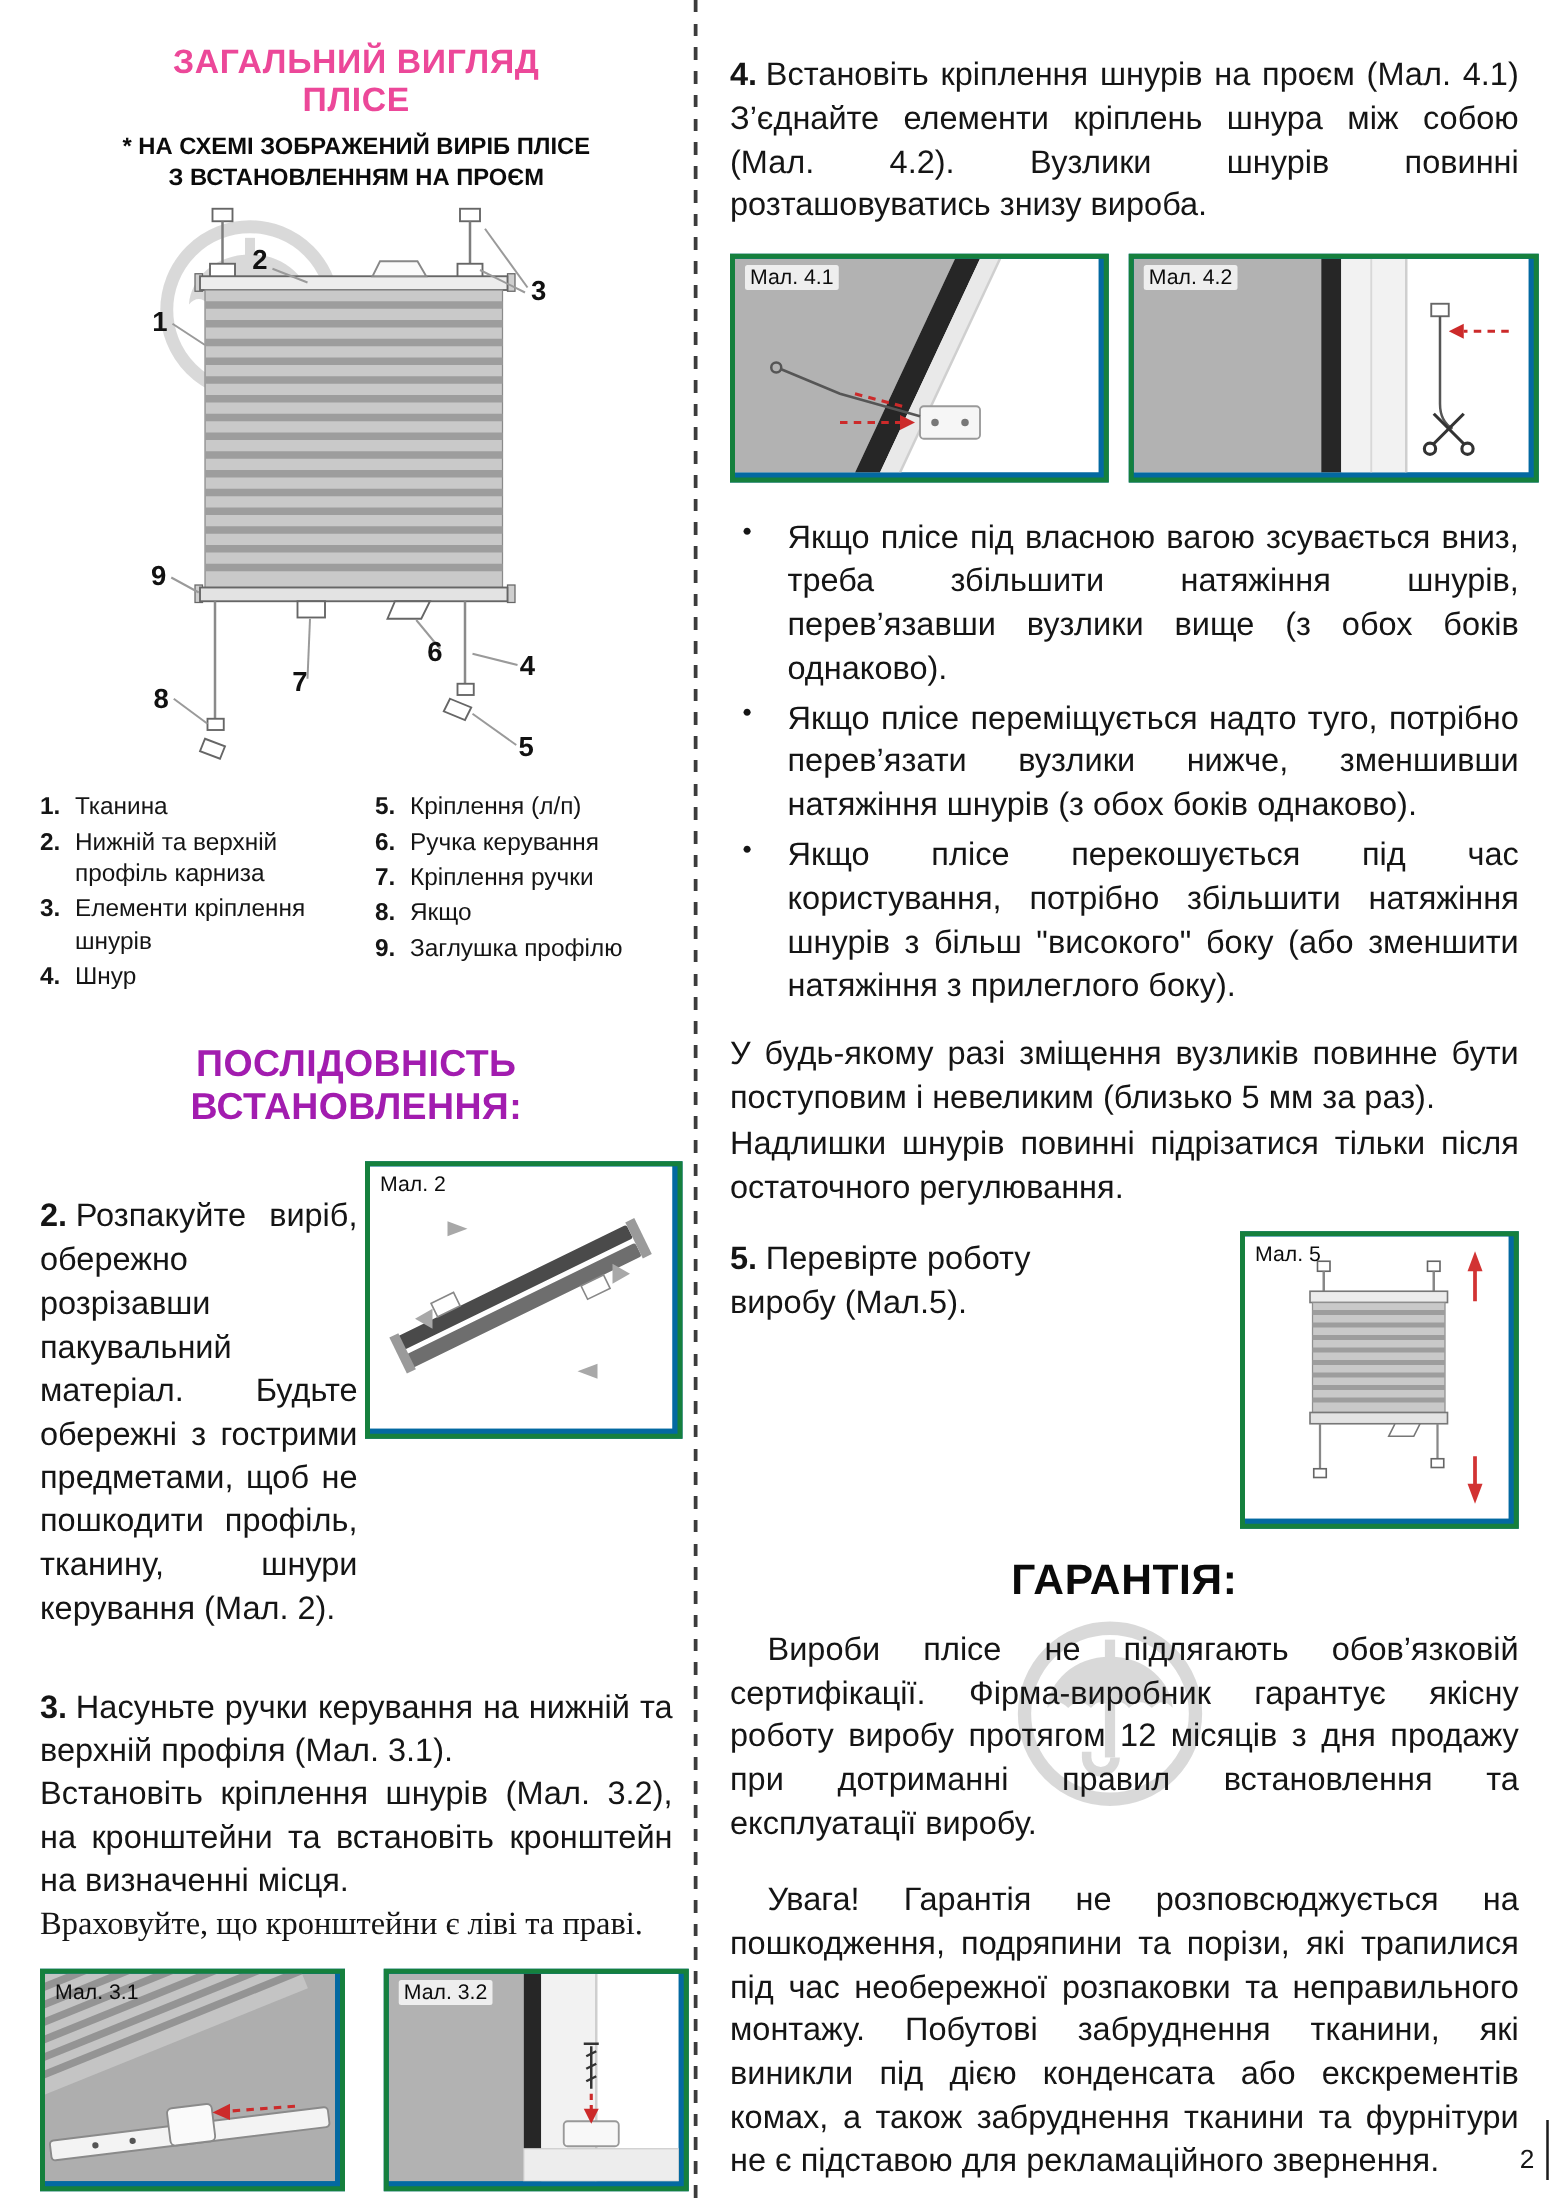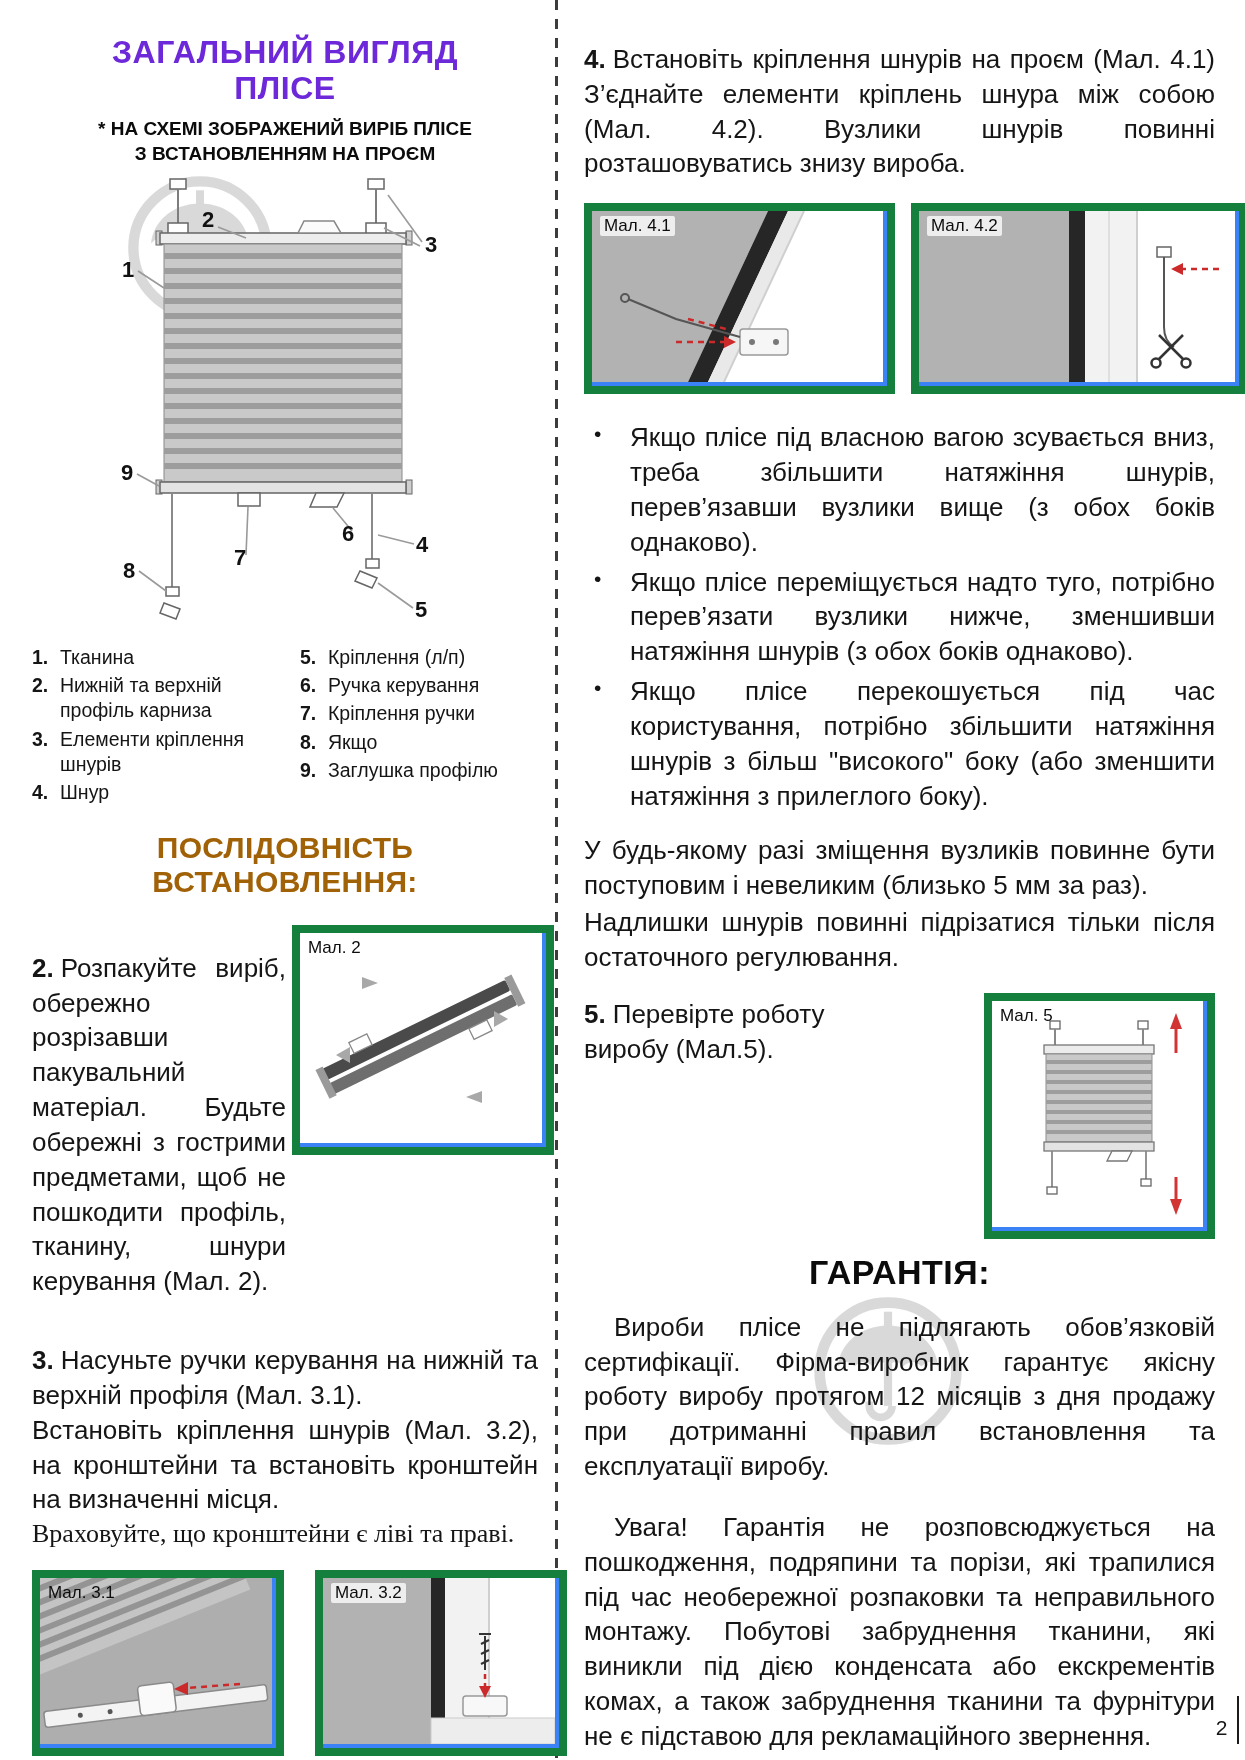--- a/index.html
+++ b/index.html
@@ -7,38 +7,38 @@
   .page{position:relative;width:1245px;height:1760px;overflow:hidden;background:#fff;}
   .divider{position:absolute;left:555px;top:0;width:3px;height:1760px;
            background:repeating-linear-gradient(to bottom,#3c3c3c 0 10px,transparent 10px 19px);}
   .watermark{position:absolute;z-index:0;opacity:.5;}
   .wm1{left:126px;top:162px;width:148px;height:172px;}
   .wm2{left:812px;top:1282px;width:152px;height:178px;}
   .col{position:absolute;z-index:1;}
   .left-col{left:32px;top:34px;width:506px;}
   .right-col{left:584px;top:42px;width:631px;}
 
-  .main-title{font-size:32px;font-weight:800;line-height:1.13;text-align:center;letter-spacing:.5px;color:#6d28d9;}
+  .main-title{font-size:27px;font-weight:800;line-height:1.13;text-align:center;letter-spacing:.5px;color:#ec4899;}
   .subtitle{margin-top:11px;font-size:19px;font-weight:700;line-height:1.3;text-align:center;color:#0b0b0b;}
   .diagram{display:block;width:506px;height:470px;margin-top:4px;}
   .callout{font-family:"Liberation Sans",sans-serif;font-size:22px;font-weight:700;fill:#111;text-anchor:middle;}
 
   .legend{display:flex;margin-top:4px;font-size:19.5px;line-height:1.3;}
   .legend .c1{width:268px;}
   .legend .c2{width:238px;}
   .legend-item{display:flex;margin-bottom:3px;}
   .legend-item .ln{font-weight:700;flex:none;width:28px;}
 
-  .section-title{margin-top:22px;font-size:30px;font-weight:800;text-align:center;letter-spacing:.3px;color:#a16207;}
+  .section-title{margin-top:38px;font-size:30px;font-weight:800;text-align:center;letter-spacing:.3px;color:#a21caf;}
   .body-text{font-size:26px;line-height:1.34;text-align:justify;}
   .lead{font-weight:700;margin-right:7px;}
 
   .step2-row{display:flex;margin-top:26px;align-items:flex-start;}
   .step2-text{width:254px;flex:none;}
-  .fig{position:relative;border:8px solid #15803d;background:#3b82f6;flex:none;overflow:hidden;}
+  .fig{position:relative;border:4px solid #15803d;background:#0369a1;flex:none;overflow:hidden;}
   .fig svg{display:block;}
   .fig-label{position:absolute;top:5px;left:8px;font-size:17px;color:#0c0c0c;z-index:2;}
   .chip{background:rgba(255,255,255,.78);padding:0 4px;border-radius:2px;}
   .fig2{width:246px;height:214px;margin-left:6px;}
   .step3{margin-top:18px;}
   .figs31-row{display:flex;gap:31px;margin-top:18px;}
   .fig31,.fig32{width:236px;height:170px;}
 
   .figs4-row{display:flex;gap:16px;margin-top:22px;}
   .fig41{width:295px;height:175px;}

